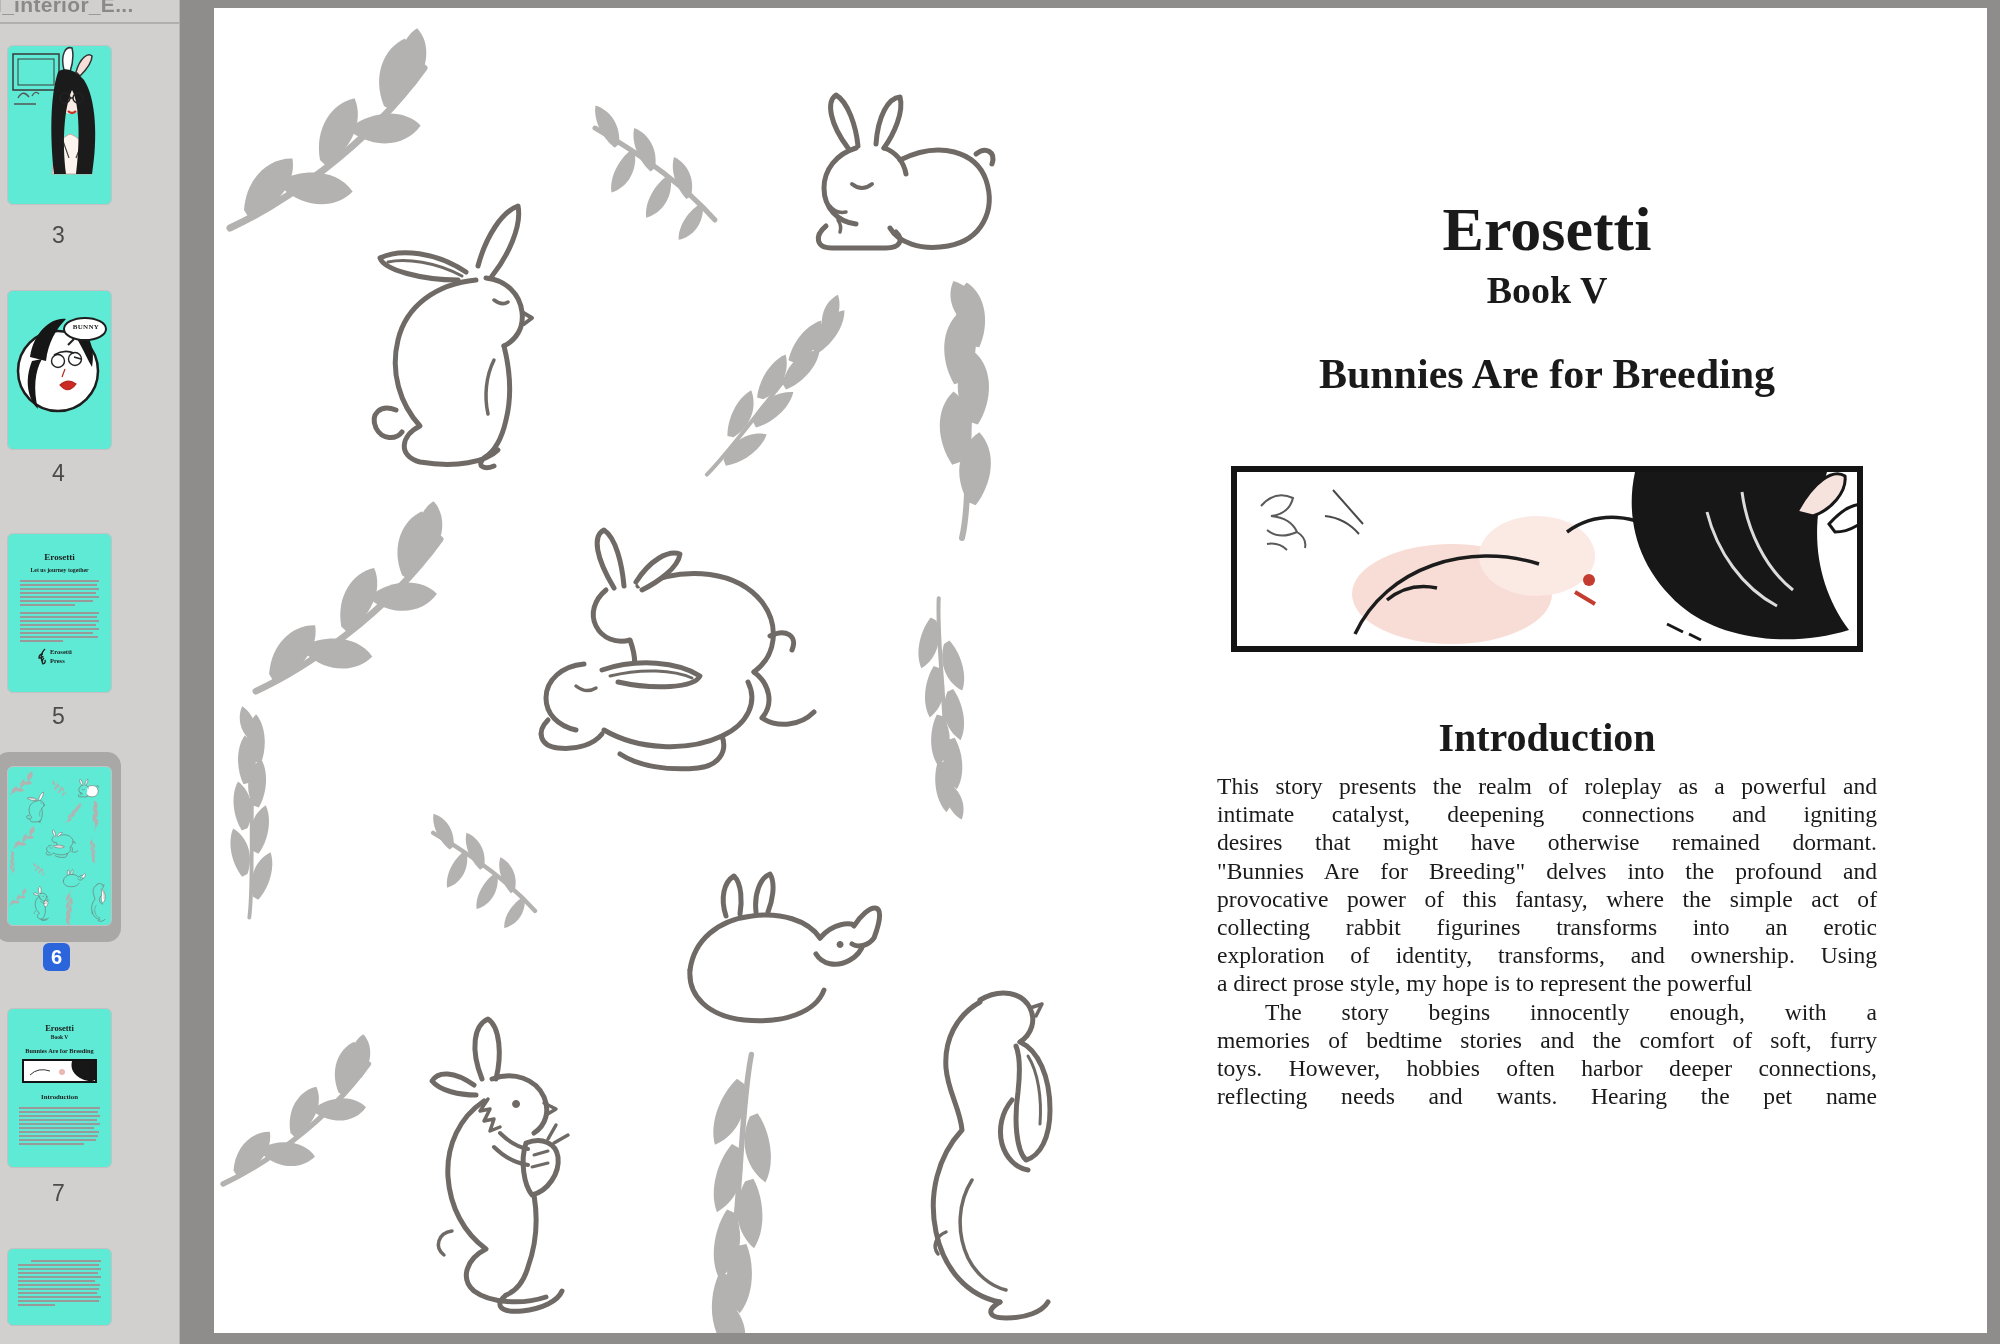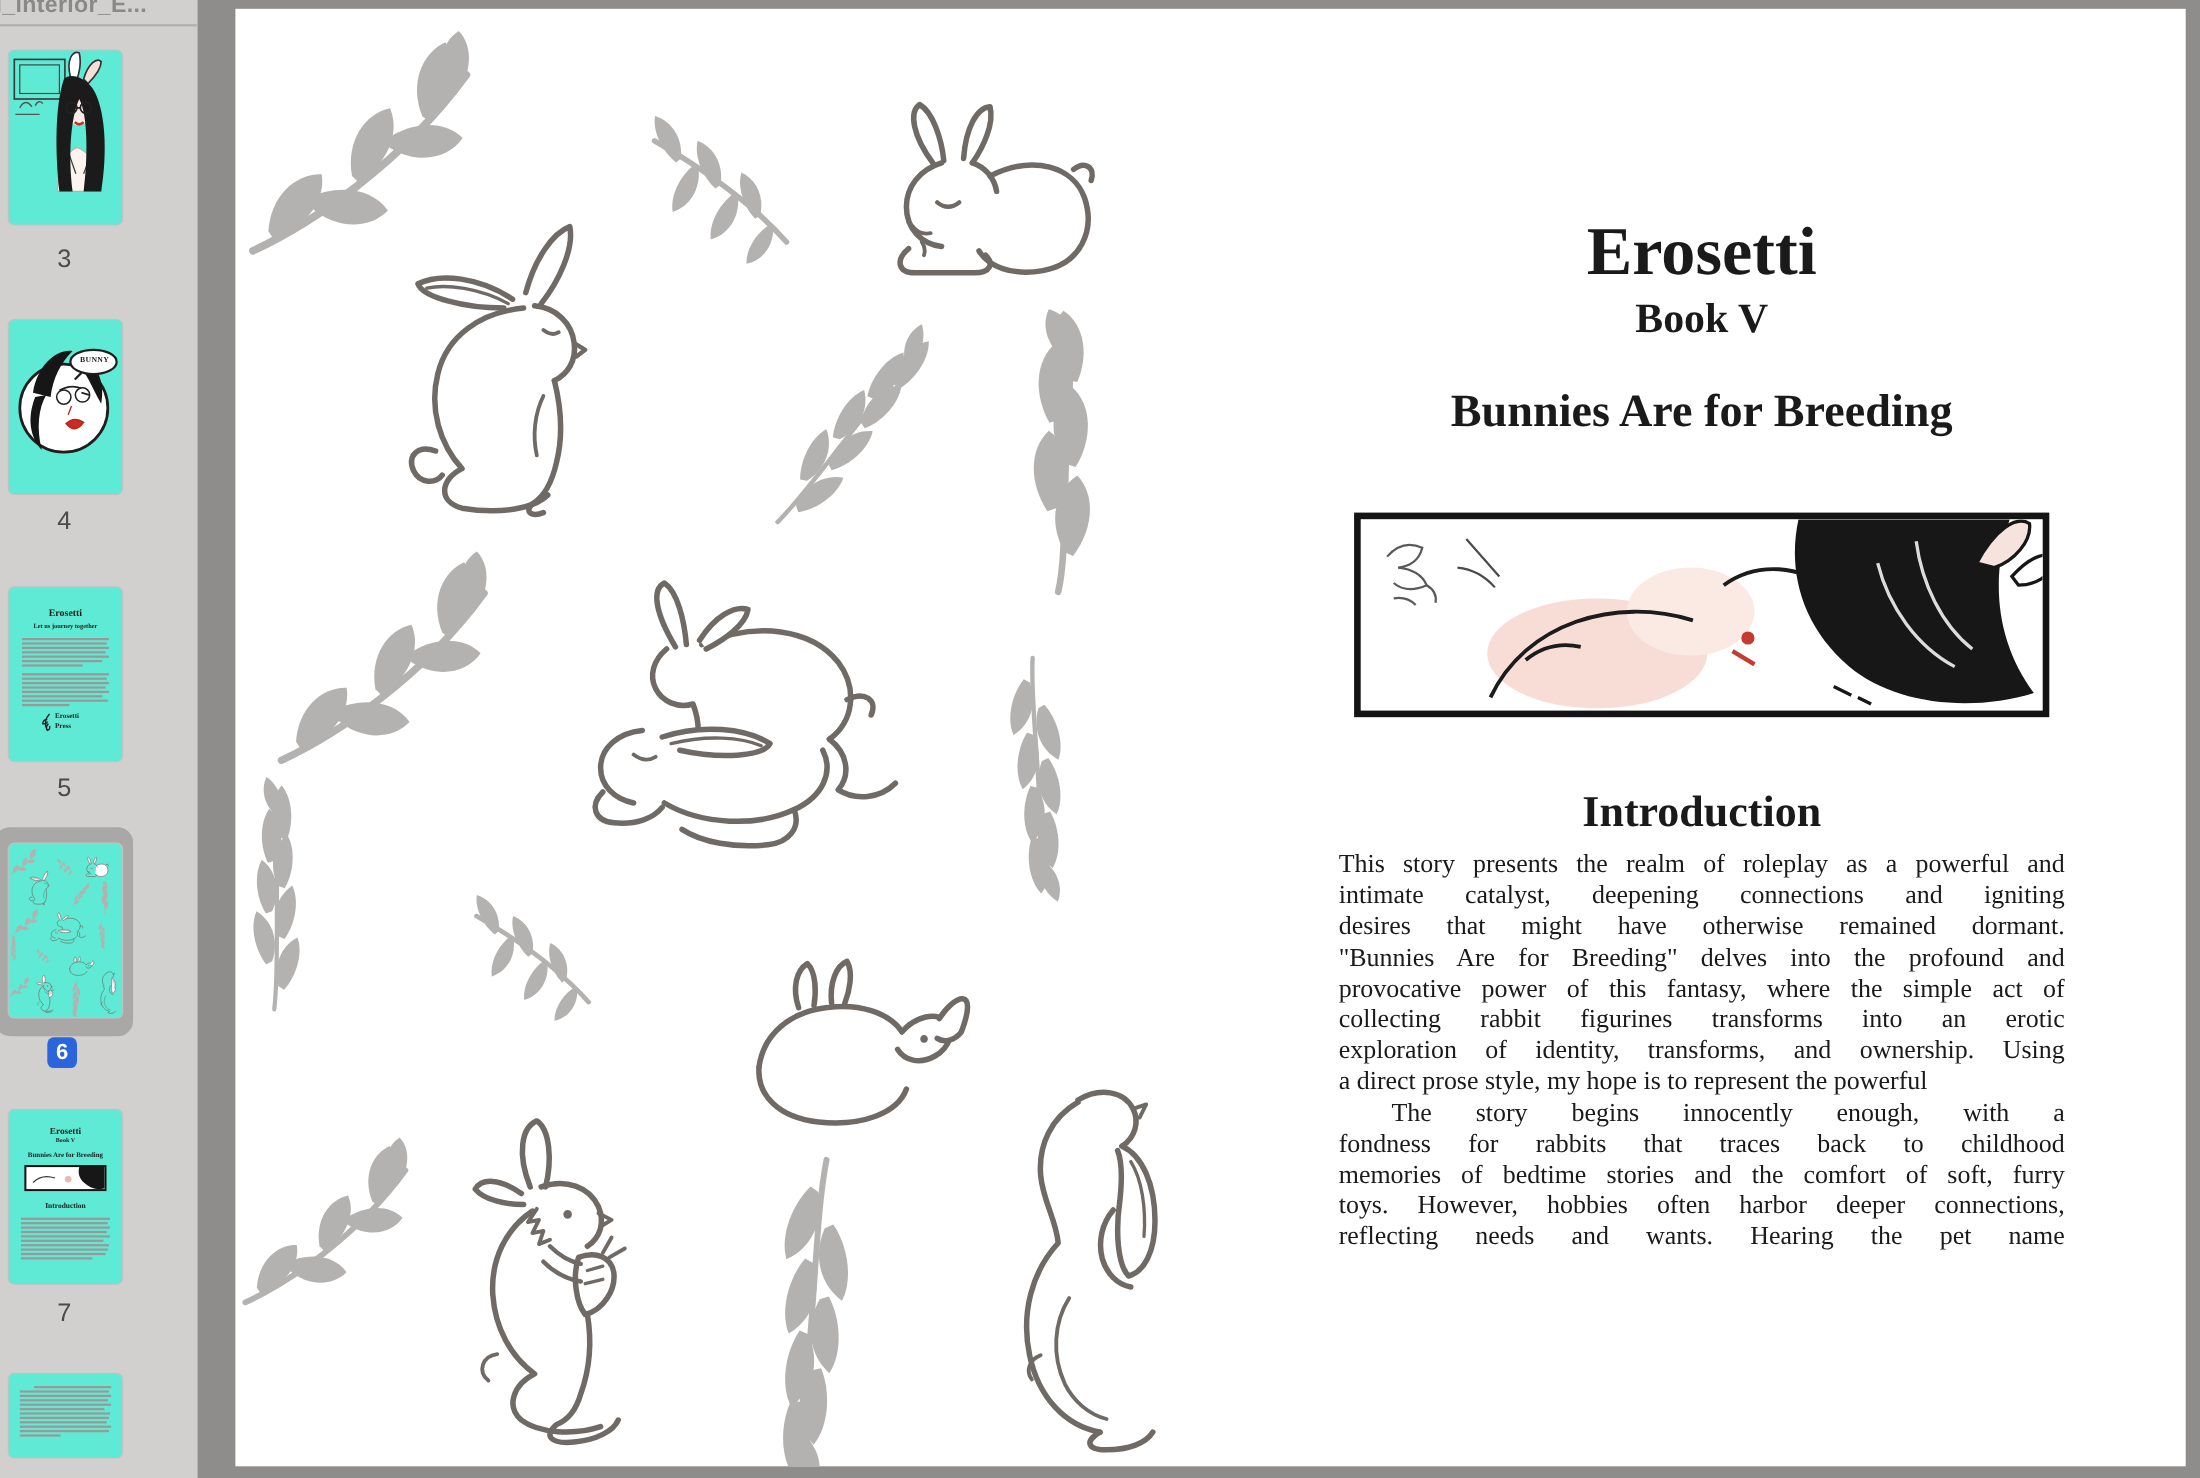--- a/index.html
+++ b/index.html
@@ -357,20 +357,19 @@
           <div class="bline">intimate catalyst, deepening connections and igniting</div>
           <div class="bline">desires that might have otherwise remained dormant.</div>
           <div class="bline">"Bunnies Are for Breeding" delves into the profound and</div>
           <div class="bline">provocative power of this fantasy, where the simple act of</div>
           <div class="bline">collecting rabbit figurines transforms into an erotic</div>
           <div class="bline">exploration of identity, transforms, and ownership. Using</div>
           <div class="bline">a direct prose style, my hope is to represent the powerful</div>
         </div>
       <div class="p2">
           <div class="bline">The story begins innocently enough, with a</div>
-          <div class="bline">fondness for rabbits that traces back to childhood</div>
           <div class="bline">memories of bedtime stories and the comfort of soft, furry</div>
           <div class="bline">toys. However, hobbies often harbor deeper connections,</div>
           <div class="bline">reflecting needs and wants. Hearing the pet name</div>
         </div>
     </div>
   </div>
 </div>
 
 </body></html>

